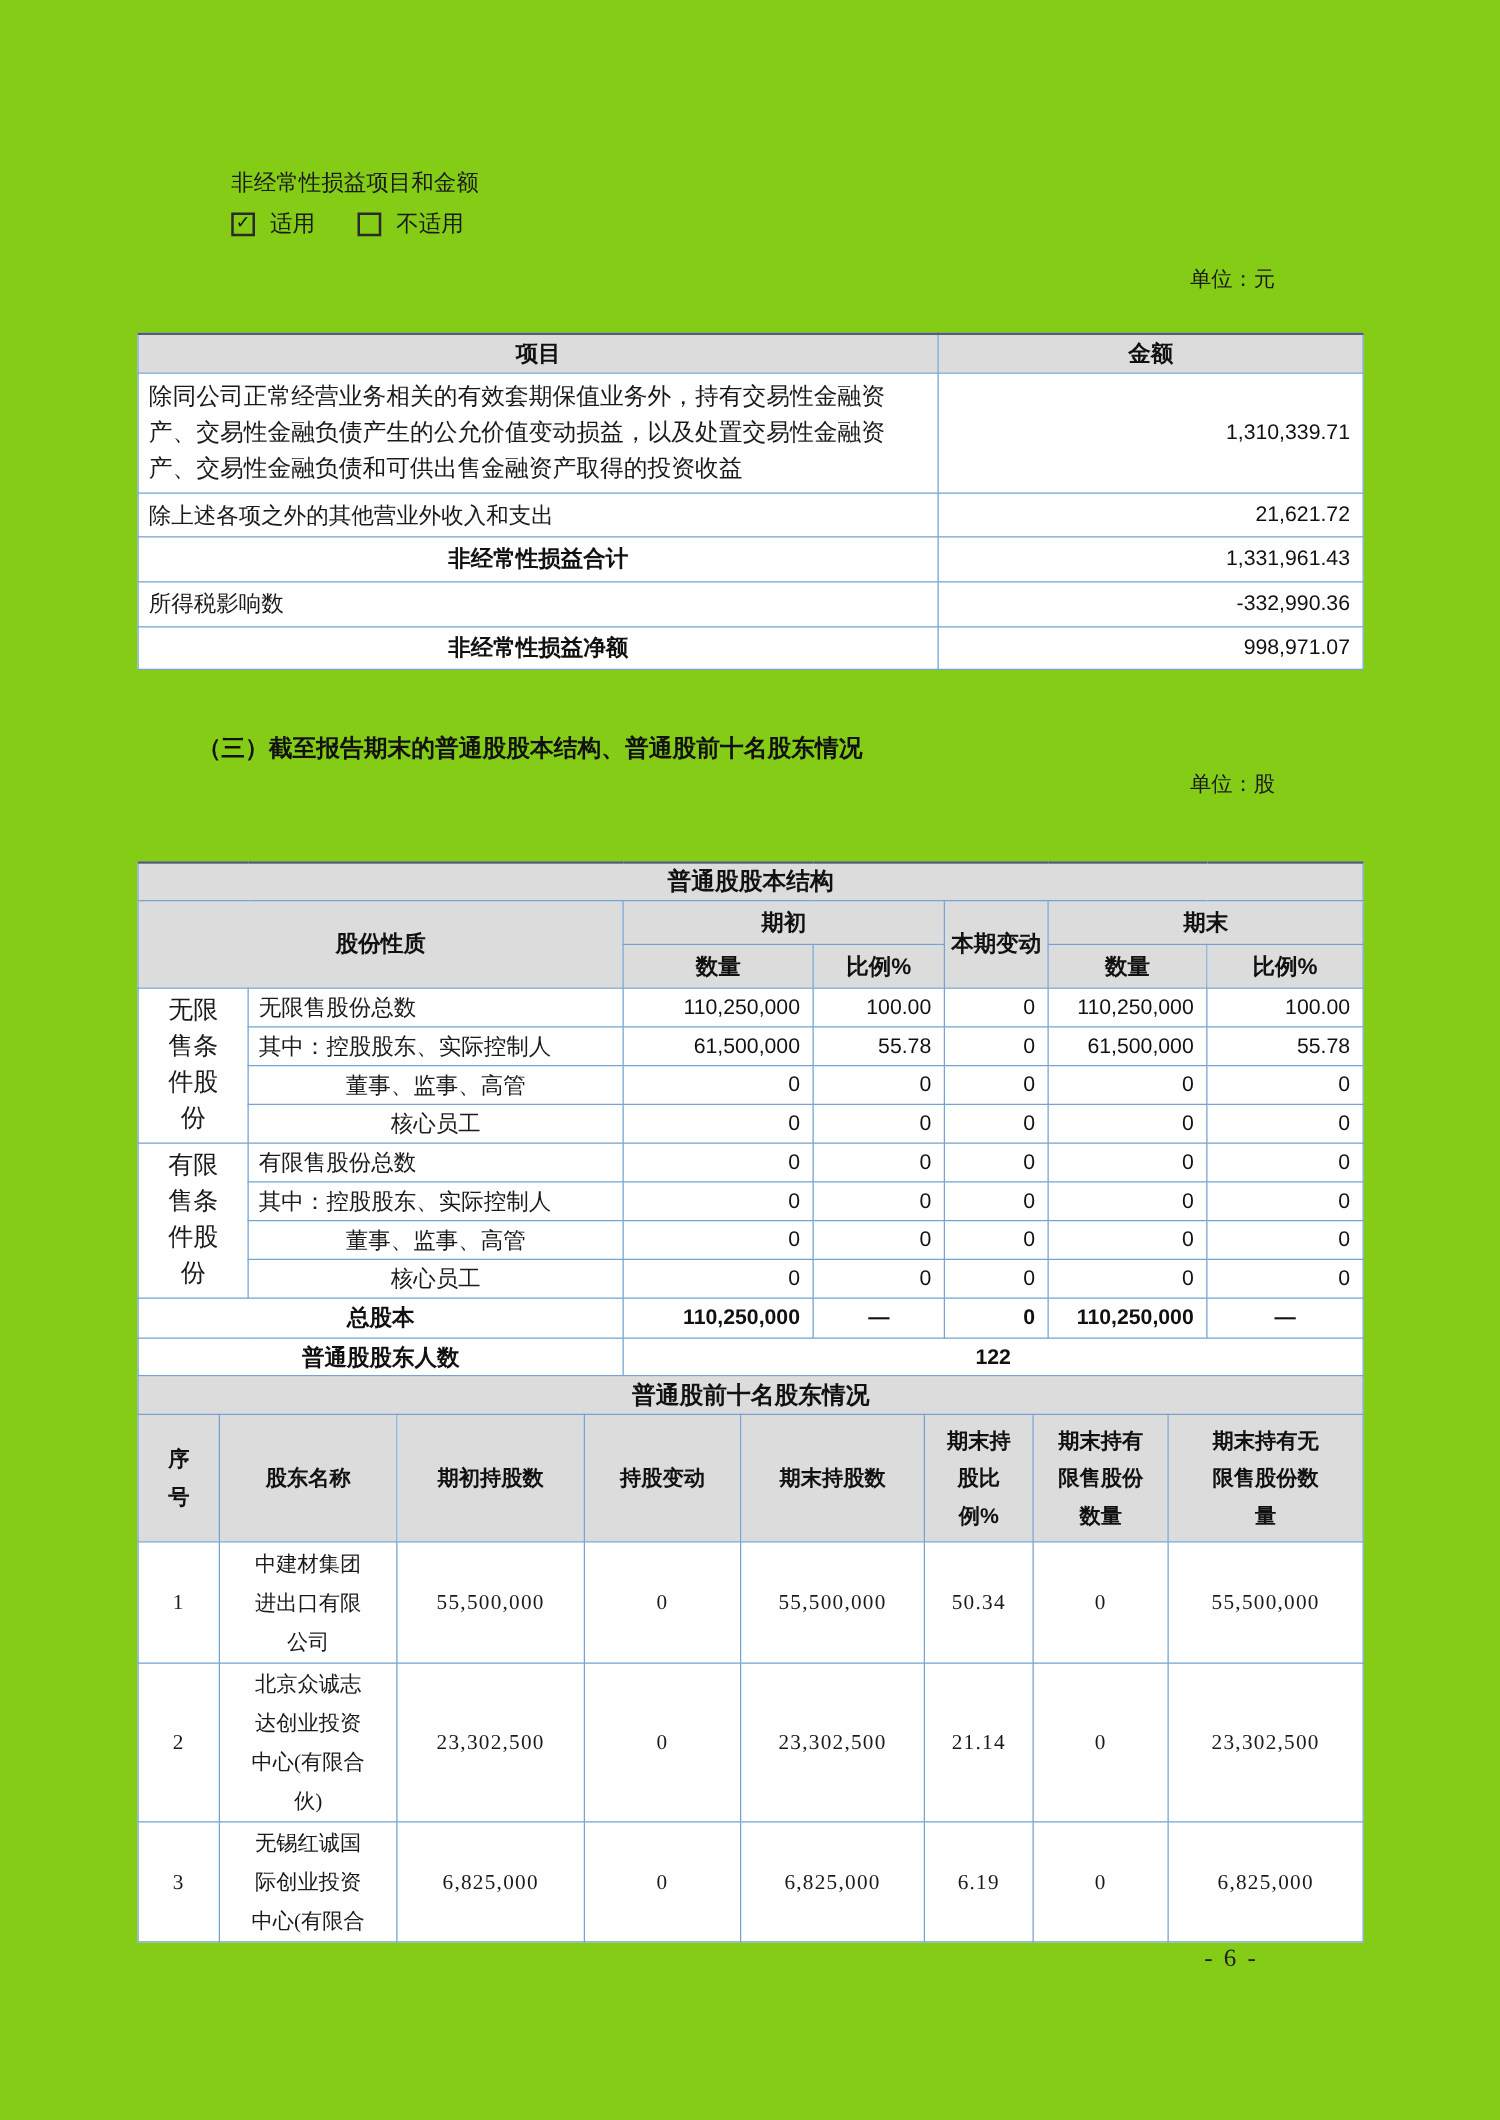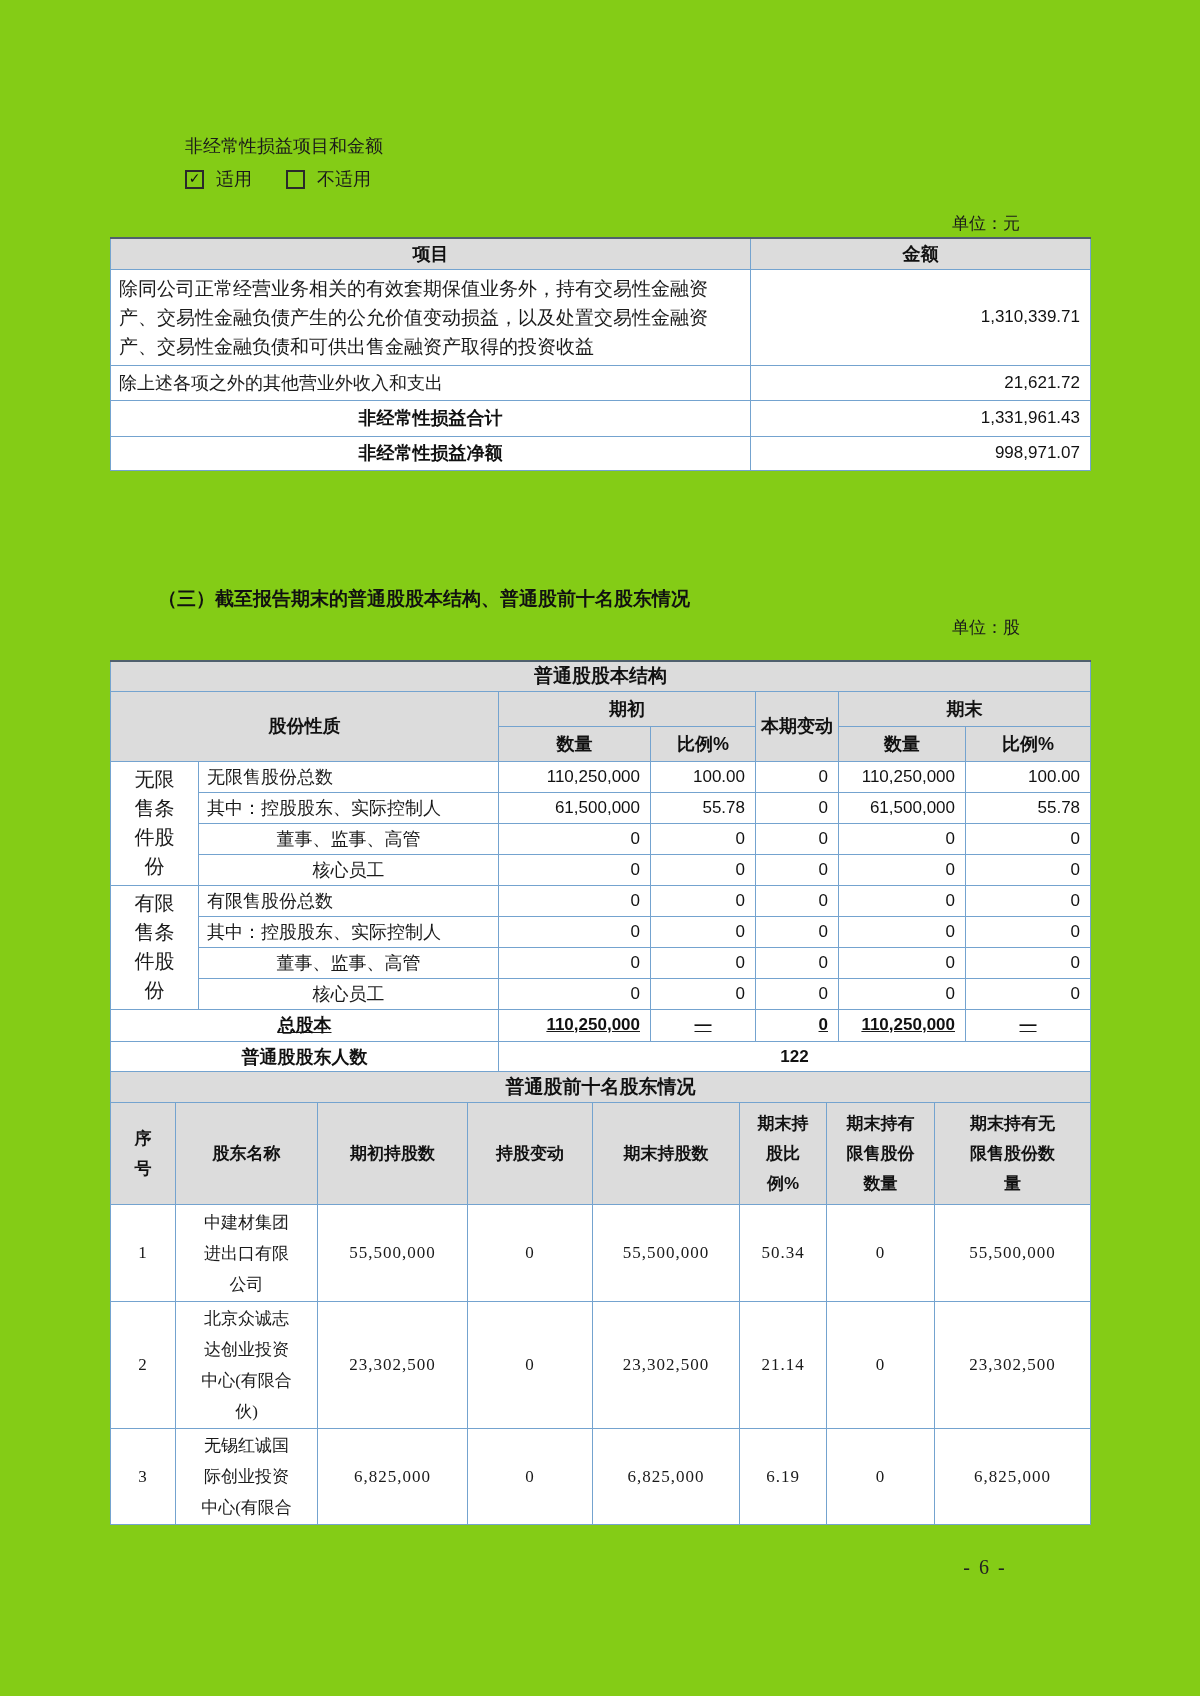--- a/index.html
+++ b/index.html
@@ -5,21 +5,21 @@
   html,body { margin:0; padding:0; background:#ffffff; }
   .page {
     position:relative; width:1200px; height:1696px; background:#84cc16;
     font-family:"Liberation Serif", serif; color:#1a1a1a; overflow:hidden;
   }
   .abs { position:absolute; }
 
   
   table { border-collapse:collapse; table-layout:fixed; background:#fff; }
   td { border:1px solid #74a3cf; overflow:hidden; vertical-align:middle; font-size:18px; }
-  .t-outer { border:1px solid #4a7fae; border-top:2px solid #50606e; }
+  .t-outer { border:1px solid #4a7fae; border-top:2px solid #50606e;margin-top:29px; }
   .gray { background:#dcdcdc; }
   .hdr { font-family:"Liberation Sans", sans-serif; font-weight:bold; text-align:center; color:#111; }
   .title-row { font-size:19px; }
   .c { text-align:center; }
   .l { text-align:left; padding-left:8px; }
   .r { text-align:right; padding-right:10px; }
   .b { font-weight:bold; }
   .num { font-family:"Liberation Sans", sans-serif; font-size:17px; color:#111; }
   .sn  { font-family:"Liberation Serif", serif; font-size:17px; letter-spacing:1px; }
 
@@ -85,20 +85,24 @@
       <td class="l t1-long">除同公司正常经营业务相关的有效套期保值业务外，持有交易性金融资产、交易性金融负债产生的公允价值变动损益，以及处置交易性金融资产、交易性金融负债和可供出售金融资产取得的投资收益</td>
       <td class="r num">1,310,339.71</td>
     </tr>
     <tr style="height:35px;">
       <td class="l">除上述各项之外的其他营业外收入和支出</td>
       <td class="r num">21,621.72</td>
     </tr>
     <tr style="height:36px;">
       <td class="hdr">非经常性损益合计</td>
       <td class="r num">1,331,961.43</td>
+    </tr>
+    <tr style="height:36px;">
+      <td class="l">所得税影响数</td>
+      <td class="r num">-332,990.36</td>
     </tr>
     <tr style="height:34px;">
       <td class="hdr">非经常性损益净额</td>
       <td class="r num">998,971.07</td>
     </tr>
   </tbody>
     </table>
 
   <div class="abs unit-line" style="left:110px; top:616px;">单位：股</div>
 
@@ -192,21 +196,21 @@
     </tr>
     <tr style="height:31px;">
       <td class="c t2-lbl">核心员工</td>
       <td class="r num">0</td>
       <td class="r num">0</td>
       <td class="r num">0</td>
       <td class="r num">0</td>
       <td class="r num">0</td>
     </tr>
 
-    <tr style="height:32px;text-decoration:underline;">
+    <tr style="height:32px;">
       <td class="hdr" colspan="2">总股本</td>
       <td class="r num b">110,250,000</td>
       <td class="c num b">—</td>
       <td class="r num b">0</td>
       <td class="r num b">110,250,000</td>
       <td class="c num b">—</td>
     </tr>
     <tr style="height:32px;">
       <td class="hdr" colspan="2">普通股股东人数</td>
       <td class="c num b" colspan="5">122</td>

